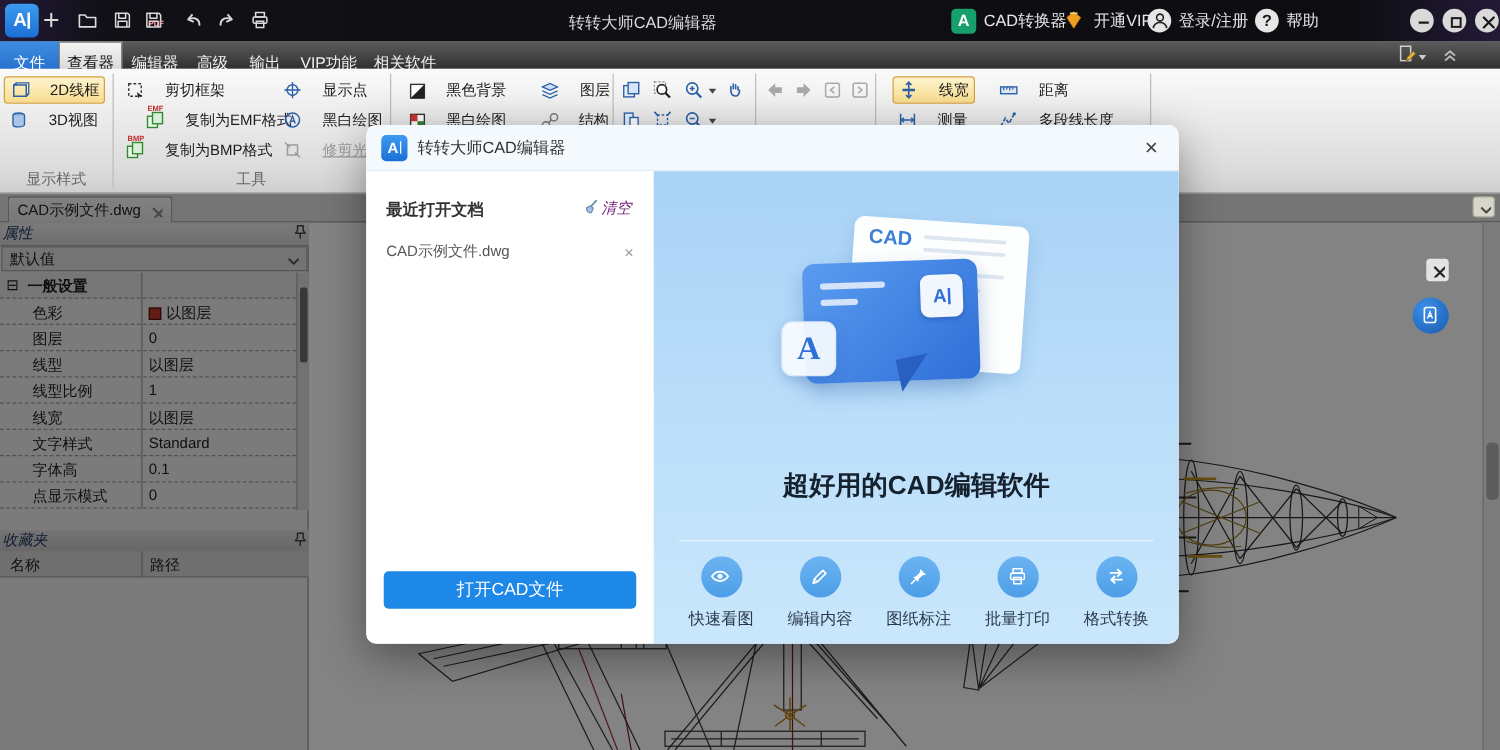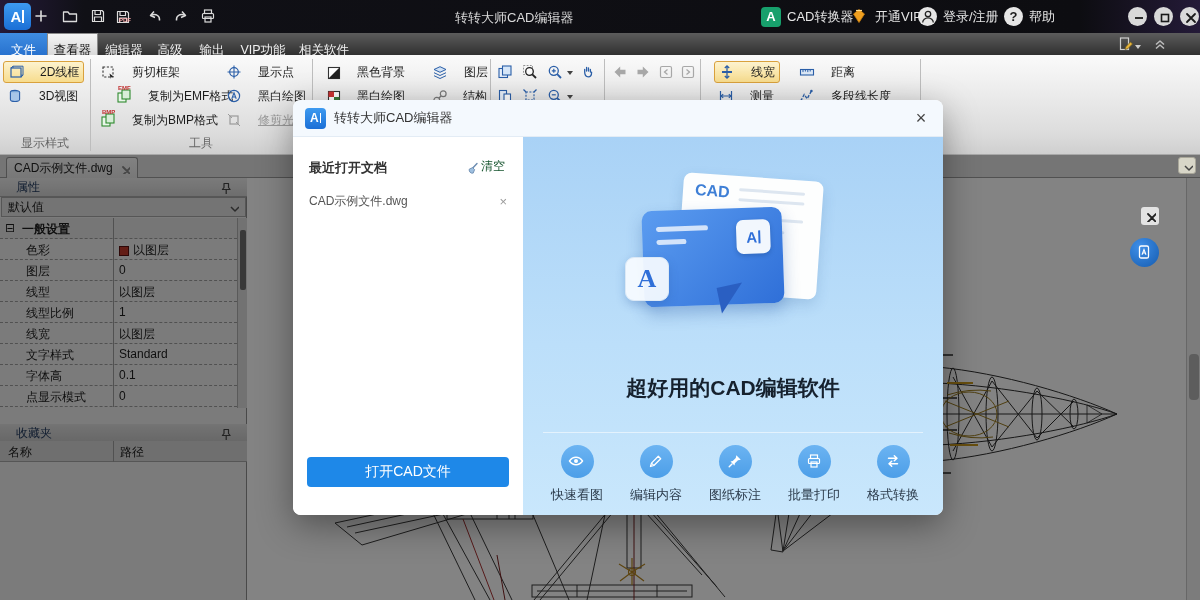--- a/index.html
+++ b/index.html
@@ -46,21 +46,21 @@
 
   
   .tabrow { left:0; top:155px; width:1200px; height:23px; background:#e4e4e4; border-bottom:1px solid #9f9f9f; }
   .doctab { position:absolute; left:6px; top:2px; height:21px; background:linear-gradient(180deg,#fcfcfc,#e8e8e8);
     border:1px solid #9a9a9a; border-bottom:none; border-radius:3px 3px 0 0; display:flex; align-items:center; gap:6px;
     padding:0 7px; font-size:12px; color:#222; }
 
   
   .leftpanel { left:0; top:178px; width:247px; height:422px; background:#f0f0f0; border-right:1px solid #8f8f8f; }
   .phead { position:absolute; left:0; width:247px; height:19px; background:linear-gradient(180deg,#efefef,#d6d6d6);
-    border-bottom:1px solid #aaa; font-size:12px; color:#223a5e; display:flex; align-items:center; padding:0 16px; justify-content:space-between; }
+    border-bottom:1px solid #aaa; font-size:12px; color:#223a5e; display:flex; align-items:flex-start; padding:0 2px; justify-content:space-between;font-style:italic; }
   .combo { position:absolute; left:1px; top:19px; width:245px; height:20px; background:#e2e2e2; border:1px solid #a8a8a8;
     font-size:12px; color:#222; display:flex; align-items:center; justify-content:space-between; padding:0 6px; }
   .ptable { position:absolute; left:0; top:40px; width:247px; height:240px; font-size:12px; color:#1d1d1d; }
   .prow { position:absolute; left:0; width:237px; height:21px; border-bottom:1px dashed #9f9f9f; }
   .pk { position:absolute; left:26px; top:3px; }
   .pv { position:absolute; left:119px; top:3px; display:flex; align-items:center; gap:4px; }
   .pcol { position:absolute; left:113px; top:0; width:1px; height:21px; background:#9f9f9f; }
   .swatch { width:10px; height:10px; background:#c0392b; border:1px solid #5a1010; display:inline-block; }
   .vscroll { position:absolute; background:#dedede; border-left:1px solid #b0b0b0; }
   .vthumb { position:absolute; background:#6e6e6e; border-radius:2px; }
@@ -88,21 +88,21 @@
   .dhead { position:absolute; left:0; top:0; width:650px; height:37px; background:#f4f9fe; border-bottom:1px solid #e3ecf5;
     display:flex; align-items:center; padding:0 12px; gap:8px; }
   .dlogo { width:21px; height:21px; background:linear-gradient(180deg,#3d9af0,#1b6fd6); border-radius:4px; color:#fff;
     font-weight:bold; font-size:12px; display:flex; align-items:center; justify-content:center; }
   .dlogo .bar { width:1.5px; height:10px; background:#fff; margin-left:1px; display:inline-block; }
   .dtitle { font-size:13px; color:#333; }
   .dclose { position:absolute; right:12px; top:8px; width:20px; height:20px; color:#444; font-size:18px; line-height:20px;
     text-align:center; cursor:pointer; }
   .dleft { position:absolute; left:0; top:37px; width:230px; height:378px; background:#fff; }
   .recenthdr { position:absolute; left:16px; top:22px; font-size:13px; font-weight:bold; color:#333; }
-  .clearbtn { position:absolute; right:18px; top:21px; font-size:12px; color:#14532d; display:flex; gap:3px; align-items:flex-end; cursor:pointer; }
+  .clearbtn { position:absolute; right:18px; top:21px; font-size:12px; color:#701a75; display:flex; gap:3px; align-items:flex-start; cursor:pointer;font-style:italic; }
   .recentitem { position:absolute; left:16px; top:56px; width:198px; font-size:12px; color:#555; display:flex;
     justify-content:space-between; align-items:center; cursor:pointer; }
   .recentitem .x { color:#9a9a9a; font-size:13px; cursor:pointer; }
   .openbtn { position:absolute; left:14px; bottom:28px; width:202px; height:30px; background:#1e88e8; border:none;
     border-radius:4px; color:#fff; font-size:14px; cursor:pointer; font-family:inherit; }
   .dright { position:absolute; left:230px; top:37px; width:420px; height:378px;
     background:linear-gradient(180deg,#a9d2f6 0%,#bcdffa 55%,#c9e7fc 100%); }
   .headline { position:absolute; left:0; top:237px; width:420px; text-align:center; font-size:21px; font-weight:bold; color:#16212e; }
   .featsep { position:absolute; left:20px; top:295px; width:380px; height:1px; background:rgba(255,255,255,0.55); }
   .feat { position:absolute; top:308px; width:76px; text-align:center; cursor:pointer; }

